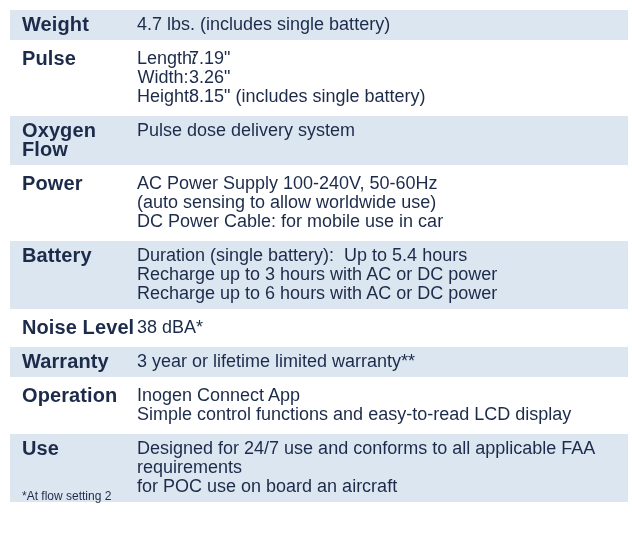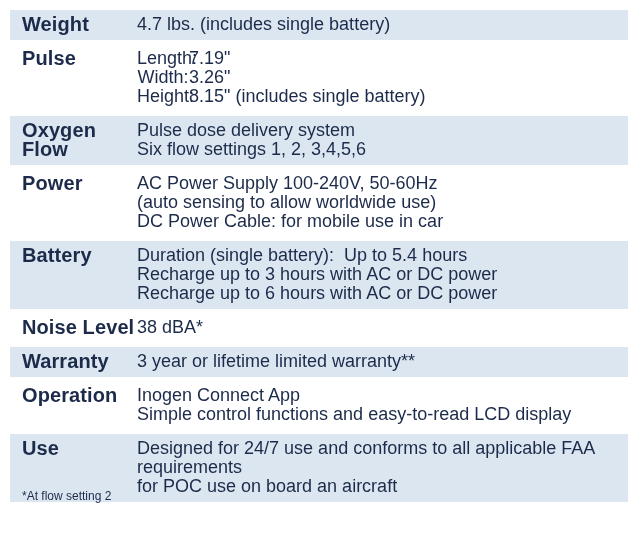--- a/index.html
+++ b/index.html
@@ -76,21 +76,20 @@
       <div class="line"><span class="dim-name">Length:</span><span>7.19"</span></div>
       <div class="line"><span class="dim-name">Width:</span><span>3.26"</span></div>
       <div class="line"><span class="dim-name">Height:</span><span>8.15" (includes single battery)</span></div>
     </div>
   </div>
 
   <div class="spec-row highlight">
     <div class="spec-label">Oxygen Flow</div>
     <div class="spec-content">
       <div class="line">Pulse dose delivery system</div>
-      <div class="line">Six flow settings 1, 2, 3,4,5,6</div>
     </div>
   </div>
 
   <div class="spec-row">
     <div class="spec-label">Power</div>
     <div class="spec-content">
       <div class="line">AC Power Supply 100-240V, 50-60Hz</div>
       <div class="line">(auto sensing to allow worldwide use)</div>
       <div class="line">DC Power Cable: for mobile use in car</div>
     </div>

